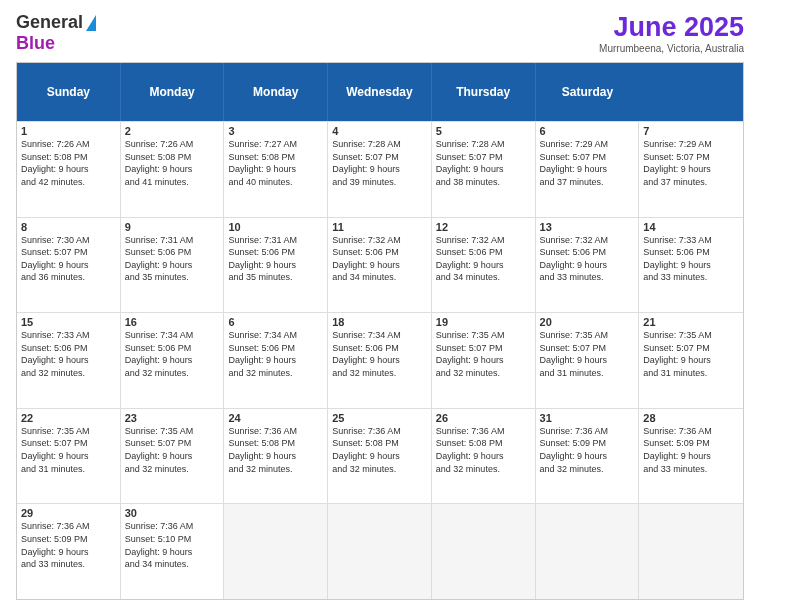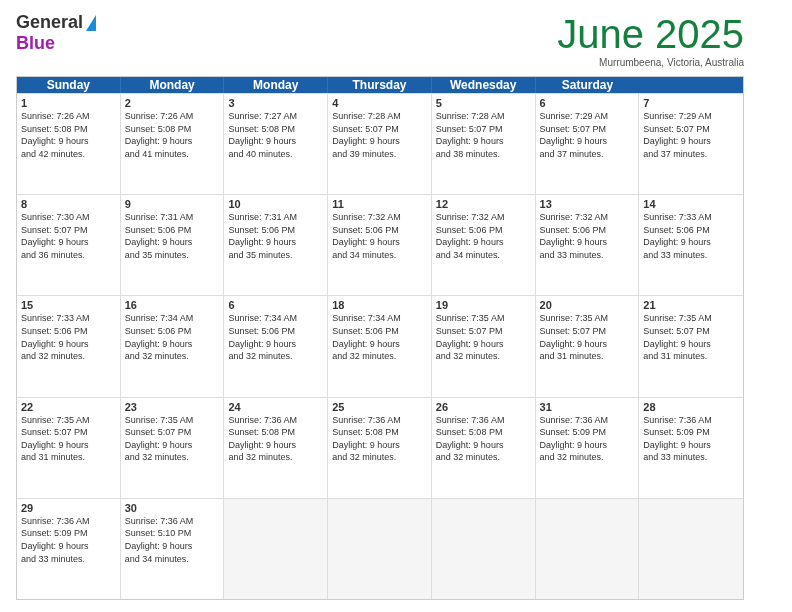--- a/index.html
+++ b/index.html
@@ -38,43 +38,43 @@
       border-left: 10px solid transparent;
       border-bottom: 16px solid #1a8cd8;
       display: inline-block;
       margin-left: 3px;
       vertical-align: middle;
     }
     .title-block {
       text-align: right;
     }
     .title-main {
-      font-size: 40px;
-      font-weight: normal;
-      color: #15803d;
+      font-size: 27px;
+      font-weight: bold;
+      color: #6d28d9;
     }
     .title-sub {
       font-size: 10px;
       color: #555;
     }
     .calendar {
       flex: 1;
       display: flex;
       flex-direction: column;
       border: 1px solid #ccc;
     }
     .cal-header {
       display: grid;
       grid-template-columns: repeat(7, 1fr);
       background: #1a5fa8;
     }
     .cal-header-cell {
       color: #fff;
       text-align: center;
-      padding: 1px 2px;
+      padding: 22px 2px;
       font-size: 12px;
       font-weight: bold;
       border-right: 1px solid #3070b8;
     }
     .cal-header-cell:last-child { border-right: none; text-align: center; }
     .cal-body {
       flex: 1;
       display: flex;
       flex-direction: column;
     }
@@ -125,22 +125,22 @@
       <div class="title-main">June 2025</div>
       <div class="title-sub">Murrumbeena, Victoria, Australia</div>
     </div>
   </div>
 
   <div class="calendar">
     <div class="cal-header">
       <div class="cal-header-cell">Sunday</div>
       <div class="cal-header-cell">Monday</div>
       <div class="cal-header-cell">Monday</div>
+      <div class="cal-header-cell">Wednesday</div>
       <div class="cal-header-cell">Thursday</div>
-      <div class="cal-header-cell">Wednesday</div>
       <div class="cal-header-cell">Saturday</div>
     </div>
     <div class="cal-body" id="cal-body">
     <div class="cal-row">
           <div class="cal-cell">
             <span class="day-num">1</span>
             <div class="day-info" style="white-space: pre-line;">Sunrise: 7:26 AM
 Sunset: 5:08 PM
 Daylight: 9 hours
 and 42 minutes.</div>

